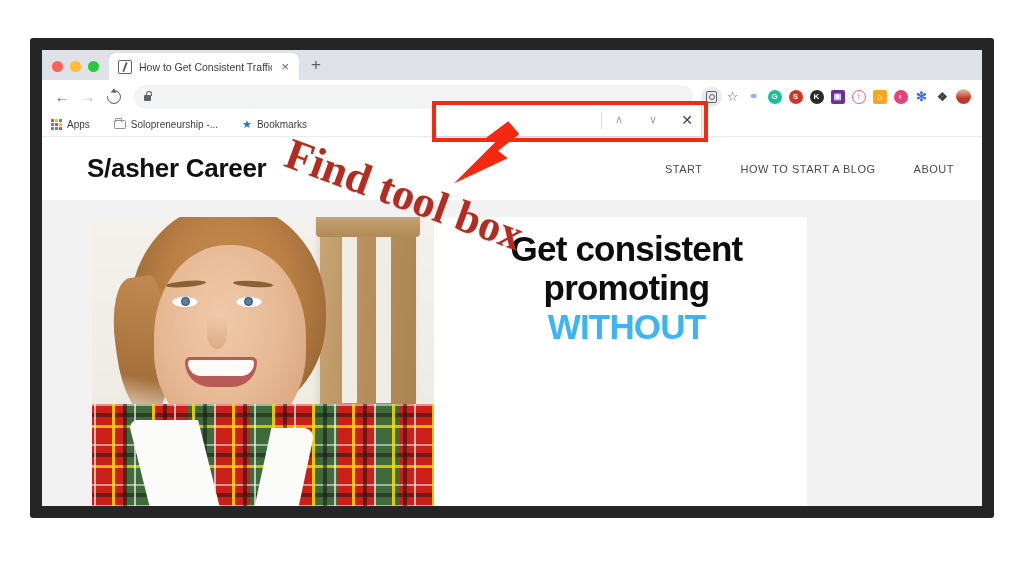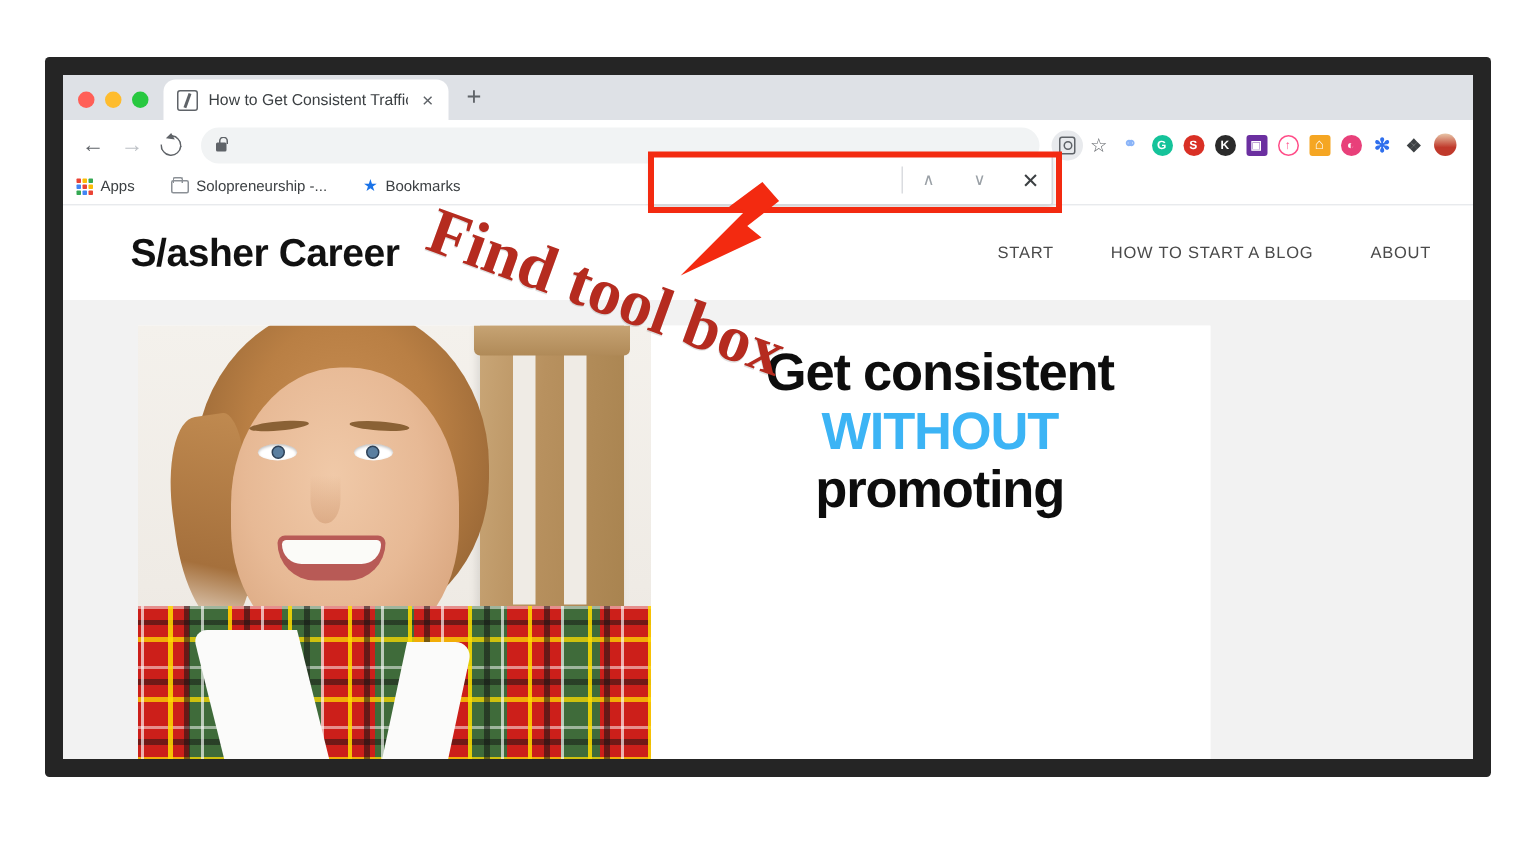--- a/index.html
+++ b/index.html
@@ -666,22 +666,22 @@
             <span class="ph-smile">
                 <span class="ph-teeth"></span>
               </span>
             <span class="ph-tee"></span>
             <span class="ph-jacket"></span>
             <span class="ph-lapel-l"></span>
             <span class="ph-lapel-r"></span>
           </div>
           <div class="hero-text">
             <div class="hero-line">Get consistent</div>
+            <div class="hero-line">promoting</div>
             <div class="hero-line blue">WITHOUT</div>
-            <div class="hero-line">promoting</div>
           </div>
         </div>
       </div>
     </div>
 
     <div class="findbar">
       <input class="find-input" type="text" placeholder="" style="">
       <span class="find-sep"></span>
       <span class="find-btn">∧</span>
       <span class="find-btn">∨</span>

